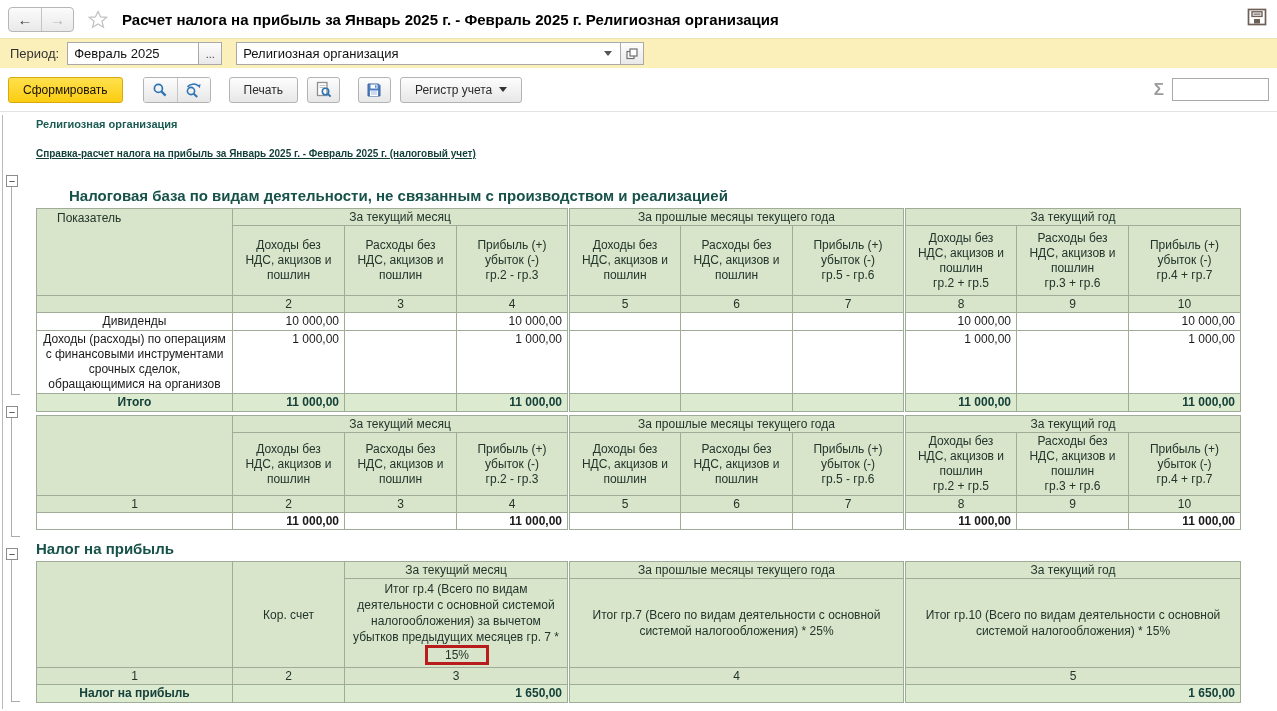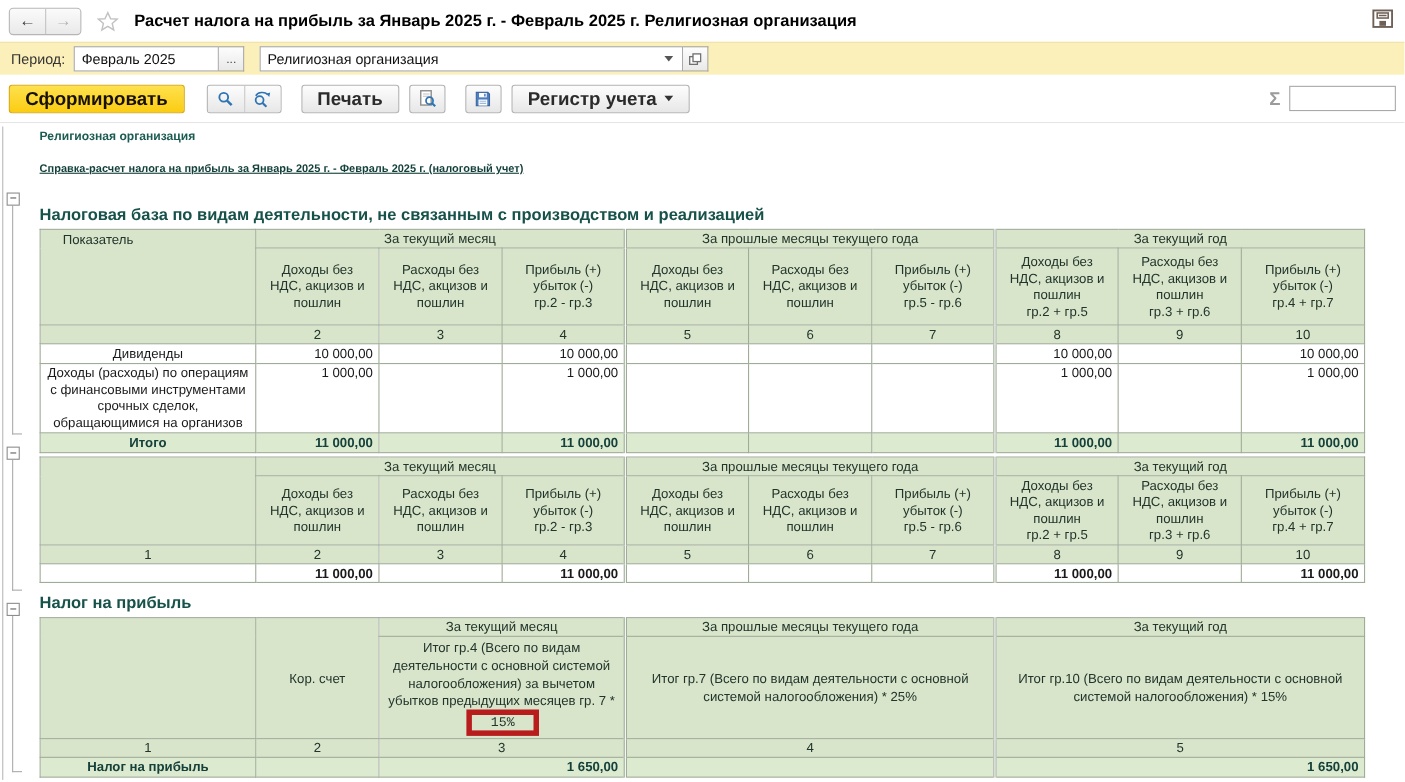--- a/index.html
+++ b/index.html
@@ -35,38 +35,38 @@
   .combo-arrow { position:absolute; right:26px; top:0; width:20px; height:23px;
                  display:flex; align-items:center; justify-content:center; cursor:pointer; }
   .tri-down { width:0; height:0; border-left:4px solid transparent; border-right:4px solid transparent;
               border-top:5px solid #555; }
   .org-field { margin-left:14px; }
 
   
   .toolbar { height:44px; display:flex; align-items:center; padding:0 8px;
              border-bottom:1px solid #e3e3e3; background:#fff; }
   .btn { height:26px; border:1px solid #b3b3b3; border-radius:3px; padding:0 14px;
-         background:linear-gradient(#fdfdfd,#e7e7e7); font-family:inherit; font-size:17px;
-         color:#2b2b2b; display:flex; align-items:center; cursor:pointer; white-space:nowrap;font-weight:bold; }
+         background:linear-gradient(#fdfdfd,#e7e7e7); font-family:inherit; font-size:12px;
+         color:#2b2b2b; display:flex; align-items:center; cursor:pointer; white-space:nowrap; }
   .btn-primary { background:linear-gradient(#ffe14e,#fbcc12); border-color:#d8a90c; color:#161104; }
   .icon-group { display:flex; border:1px solid #b3b3b3; border-radius:3px; overflow:hidden; height:26px; }
   .icon-btn { width:33px; height:24px; display:flex; align-items:center; justify-content:center;
               background:linear-gradient(#fdfdfd,#e7e7e7); cursor:pointer; }
   .icon-group .icon-btn + .icon-btn { border-left:1px solid #c6c6c6; }
   .icon-btn.solo { border:1px solid #b3b3b3; border-radius:3px; height:26px; }
   .btn .tri-down { margin-left:7px; border-top-color:#333; }
   .sigma { margin-left:auto; font-size:17px; font-weight:bold; color:#9b9b9b; padding:0 8px; }
   .sum-input { width:97px; height:23px; }
 
   
   .report { position:relative; height:599px; padding:6px 0 0 36px; background:#fff; }
   .rep-org   { font-size:11px; font-weight:bold; color:#1b5b52; line-height:13px; }
   .rep-title { font-size:10px; font-weight:bold; color:#123f39; line-height:16px; margin-top:15px;text-decoration:underline; }
   .sec-title { font-size:15px; font-weight:bold; color:#17524a; line-height:19px; }
-  .mt1 { margin-top:24px; } .mt2 { margin-top:9px; }
+  .mt1 { margin-top:24px;margin-left:33px; } .mt2 { margin-top:9px; }
 
   
   .rail-outer { position:absolute; left:2px; top:3px; height:594px; border-left:1px solid #b9b9b9; }
   .grp-box { position:absolute; left:6px; width:12px; height:12px; border:1px solid #8d8d8d;
              background:#fff; color:#333; font-size:11px; line-height:10px; text-align:center;
              cursor:pointer; z-index:2; }
   .grp-line { position:absolute; left:11px; width:9px; border-left:1px solid #ababab;
               border-bottom:1px solid #ababab; }
 
   
@@ -74,21 +74,21 @@
   table.rep td { border:1px solid #9fac97; overflow:hidden; }
   .hdr { background:#d8e5ca; color:#22352c; text-align:center; vertical-align:middle; padding:1px 3px; }
   .sub { white-space:pre-line; line-height:15px; font-size:12px; }
   .c1h { text-align:left; vertical-align:top; padding:2px 20px; }
   .c-lbl { text-align:center; vertical-align:top; padding:1px 4px; line-height:15px; }
   .c-val { text-align:right; vertical-align:top; padding:1px 5px 1px 2px; }
   .dl { border-left-style:double !important; border-left-width:3px !important; }
   tr.row-total td { background:#dcead0; font-weight:bold; color:#15413a; }
   tr.row-bold td { font-weight:bold; }
   .desc { font-size:12px; line-height:16px; text-align:center; vertical-align:middle; padding:2px 8px; }
-  .red-box { display:inline-block; border:5px solid #b91c1c; padding:0 17px; line-height:14px; margin-left:2px;font-family:Liberation Mono, monospace; }
+  .red-box { display:inline-block; border:3px solid #b91c1c; padding:0 17px; line-height:14px; margin-left:2px; }
 </style>
 </head>
 <body>
 
 <div class="screen">
 
   <div class="titlebar">
     <div class="navpill">
       <div class="navbtn">←</div>
       <div class="navbtn">→</div>

